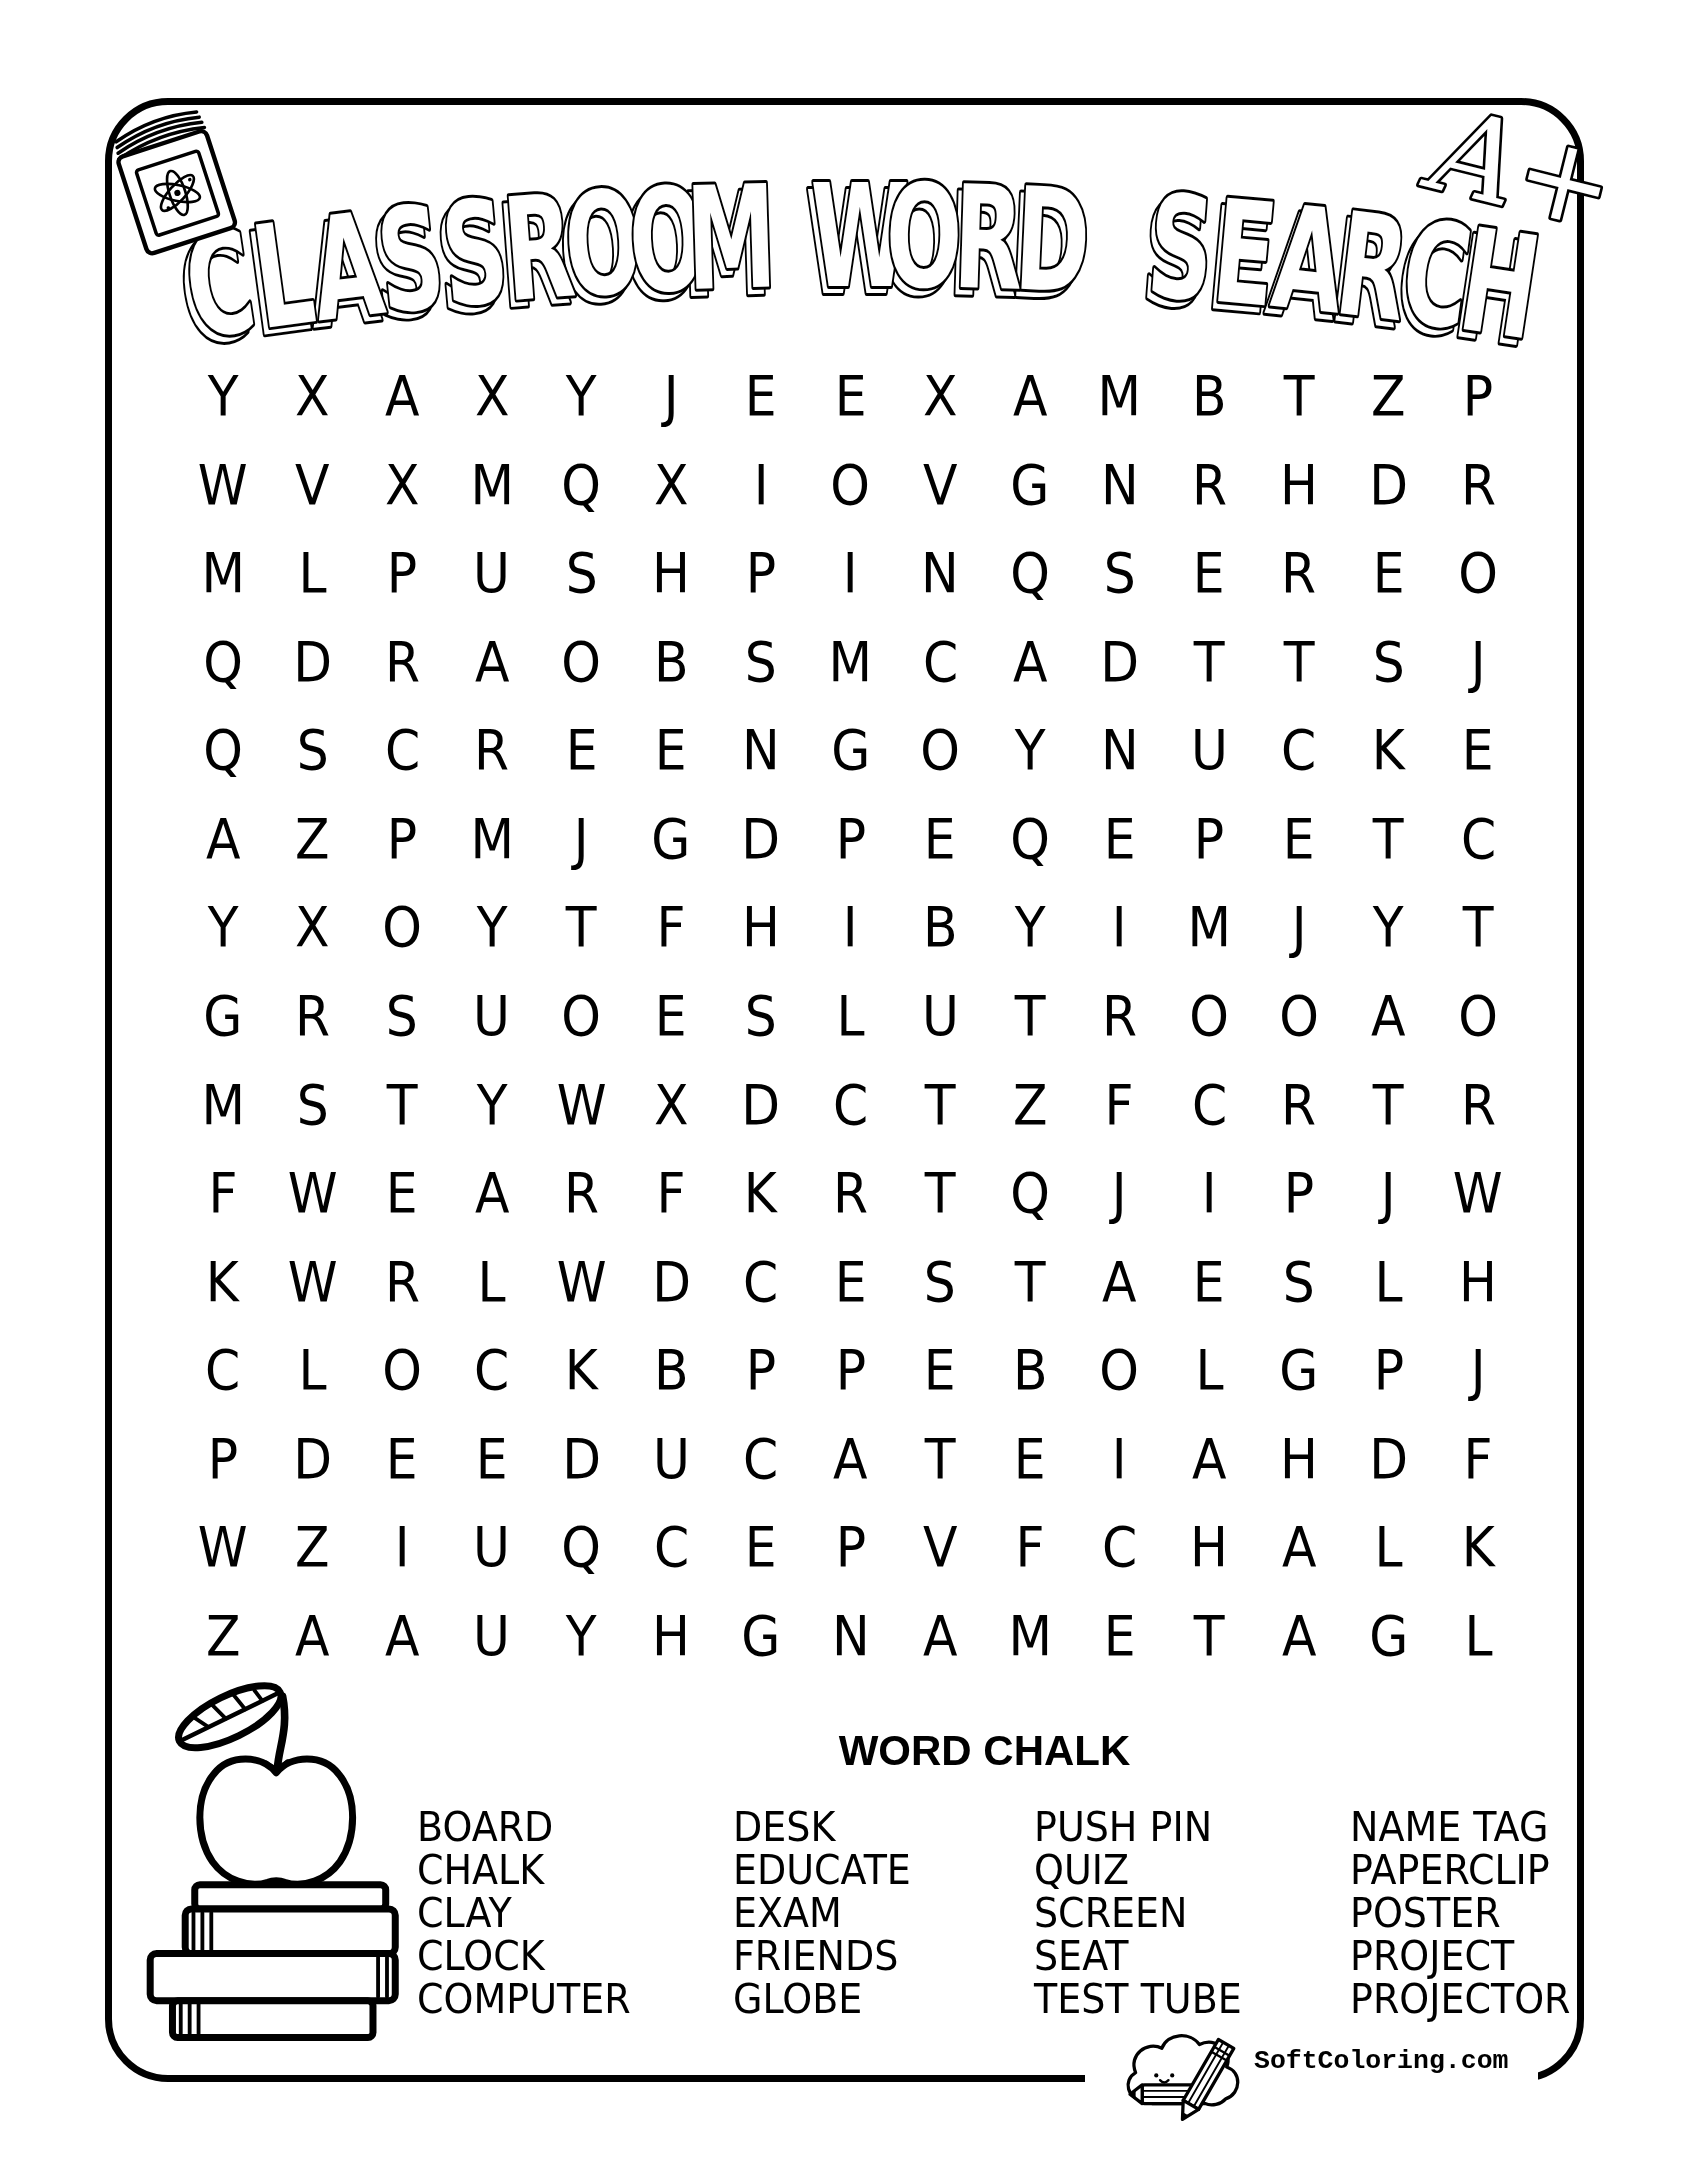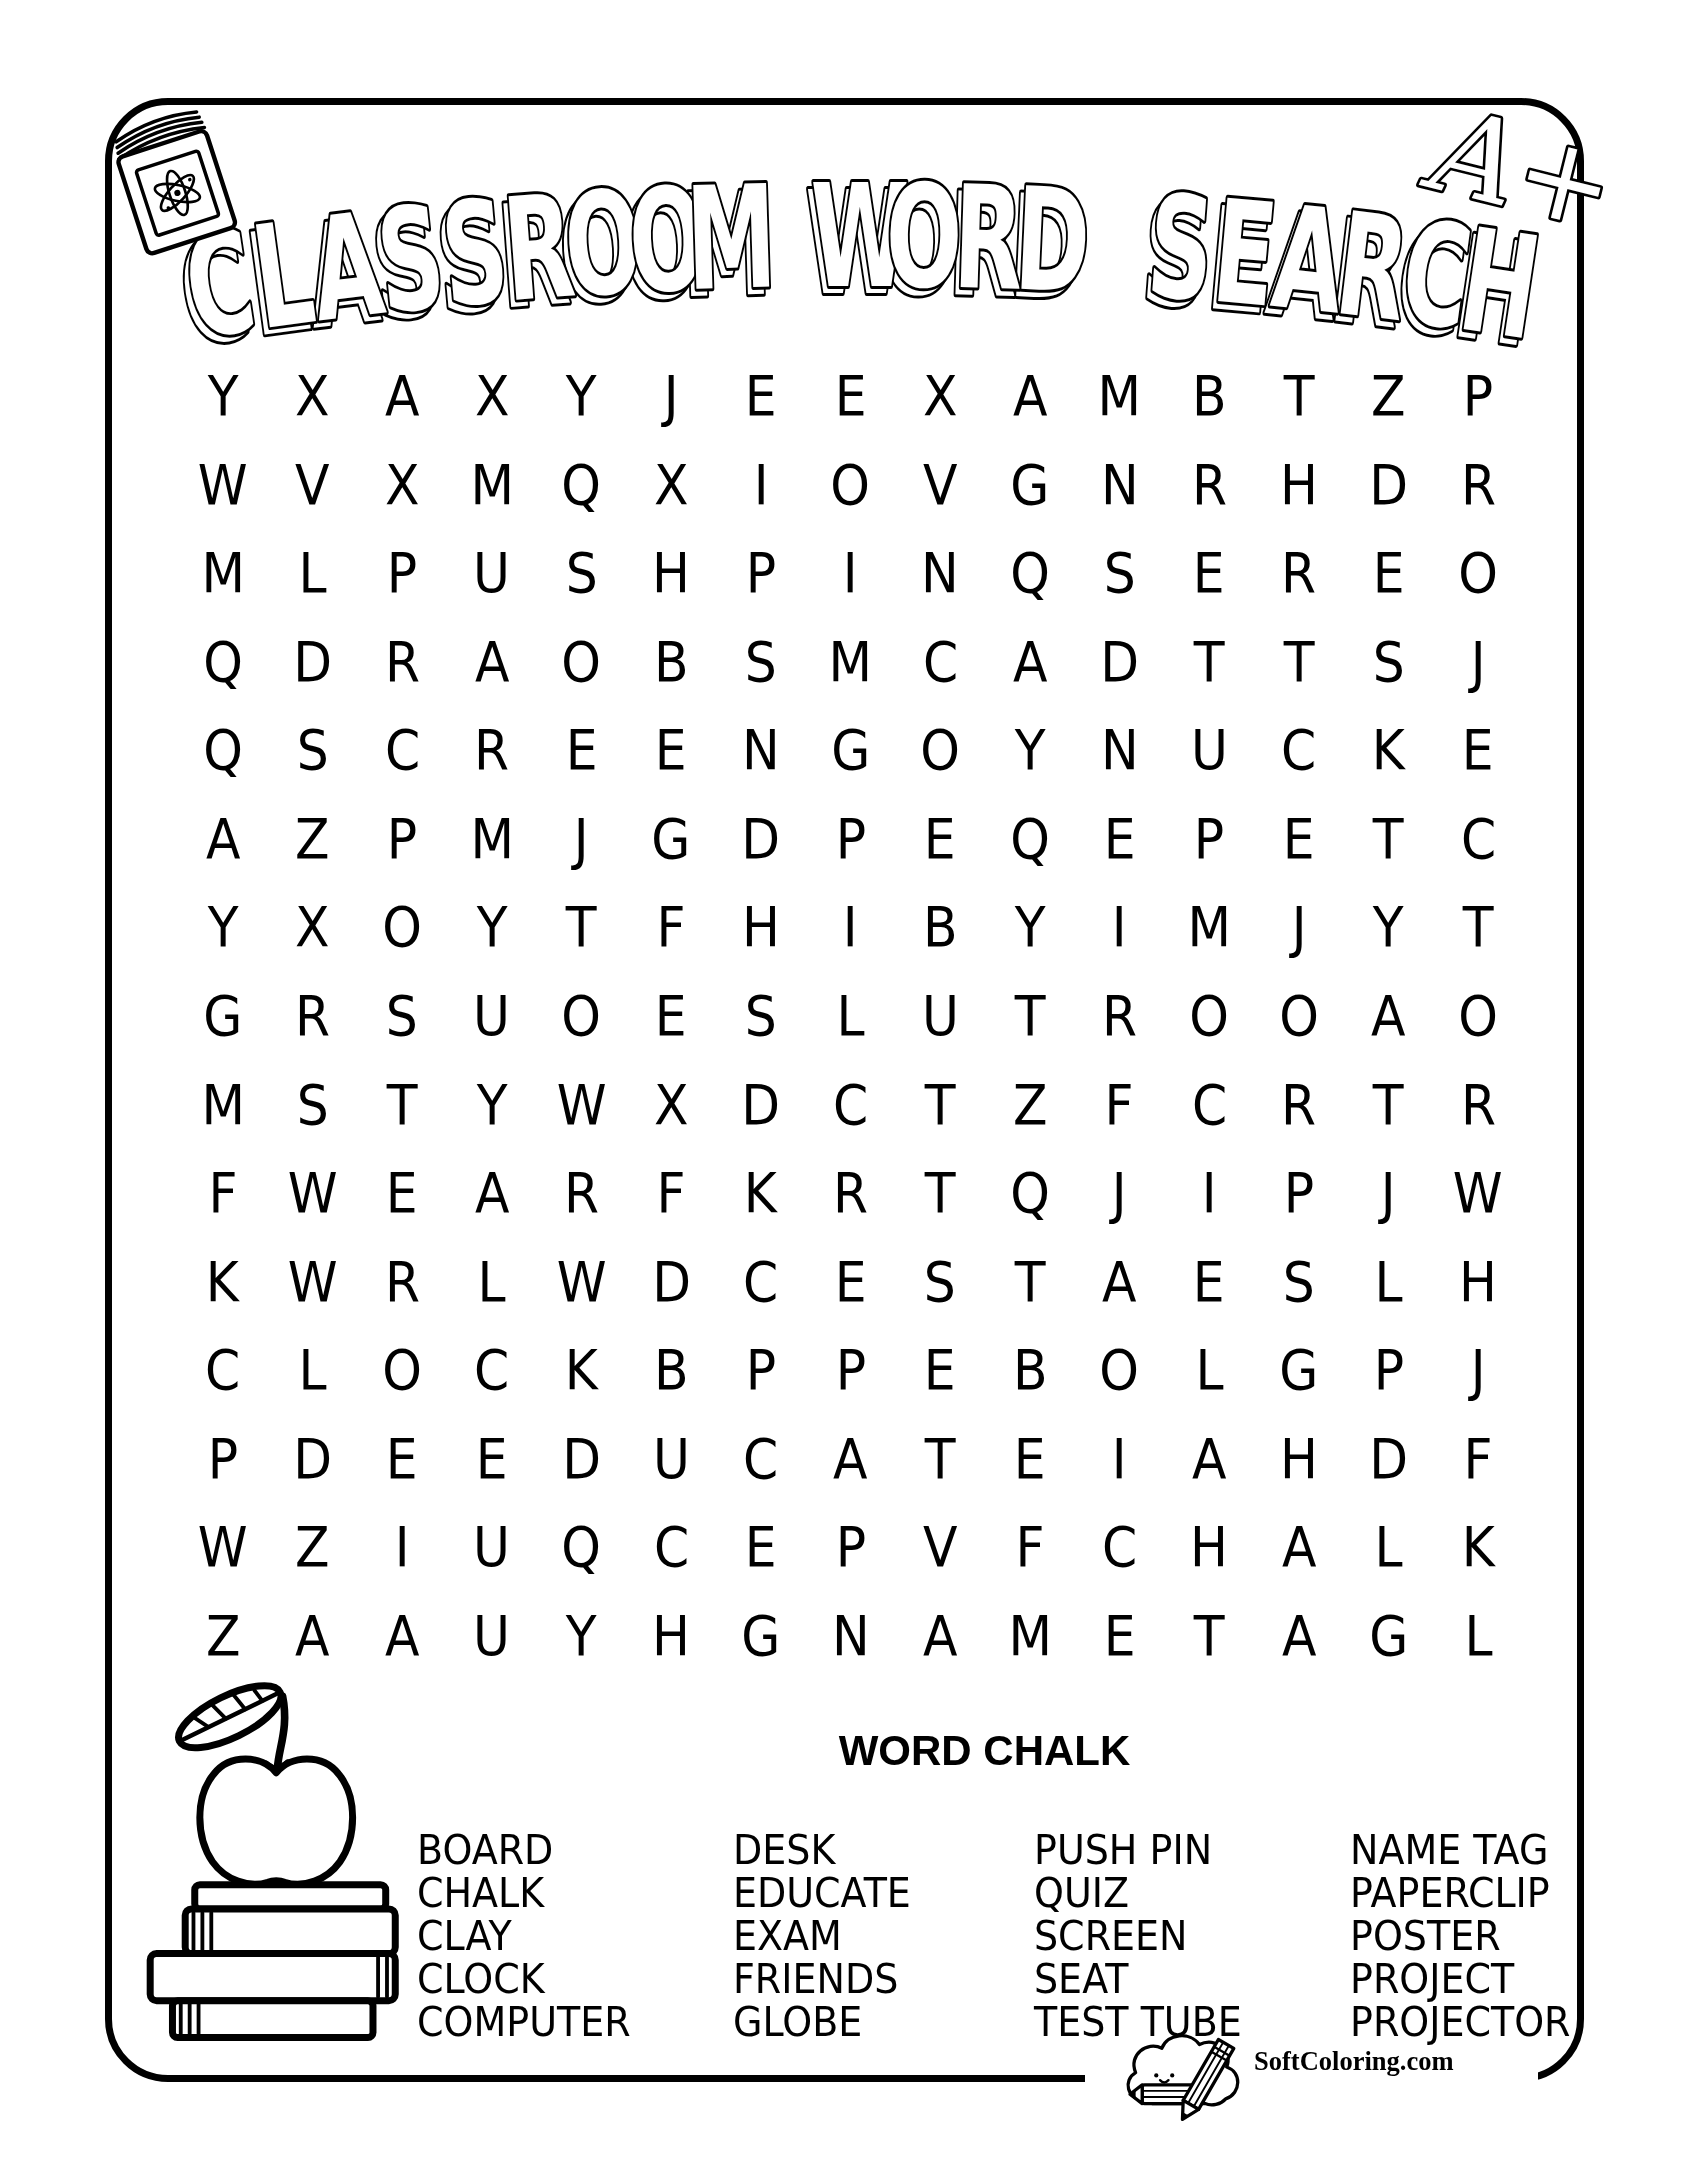--- a/index.html
+++ b/index.html
@@ -20,28 +20,28 @@
               fill:#fff;stroke:#000;stroke-width:8px;paint-order:stroke;stroke-linejoin:round;}
 
   .grid{position:absolute;left:178px;top:352px;width:1345px;height:1328px;
         display:grid;grid-template-columns:repeat(15,1fr);grid-template-rows:repeat(15,1fr);}
   .cell{display:flex;align-items:center;justify-content:center;}
   .g{font-size:56px;line-height:1;transform:scaleX(0.9);}
 
   .wl-title{position:absolute;left:786px;top:1728px;width:397px;text-align:center;
             font-family:"Liberation Sans",sans-serif;font-weight:bold;font-size:42px;line-height:46px;}
   .wl-cols{position:absolute;left:417px;top:1805px;display:grid;
-           grid-template-columns:316px 301px 316px 291px;margin-top:23px;}
+           grid-template-columns:316px 301px 316px 291px;}
   .word{height:43px;display:flex;align-items:center;}
   .wtxt{font-size:40px;line-height:1;transform:scaleX(0.95);transform-origin:left center;white-space:nowrap;}
 
   .apple-svg{position:absolute;left:112px;top:1667px;width:331px;height:377px;overflow:visible;}
 
   .logo-svg{position:absolute;left:1115px;top:2010px;width:136px;height:114px;overflow:visible;}
-  .site{position:absolute;left:1254px;top:2048px;font-family:Liberation Serif, serif;
+  .site{position:absolute;left:1254px;top:2048px;font-family:Liberation Mono, monospace;
         font-weight:bold;font-size:26.5px;line-height:26.5px;}
 </style>
 </head>
 <body>
 
 <div class="page">
 
   <div class="frame"></div>
 
   <svg class="title-svg" viewBox="0 0 2160 470" xmlns="http://www.w3.org/2000/svg">

